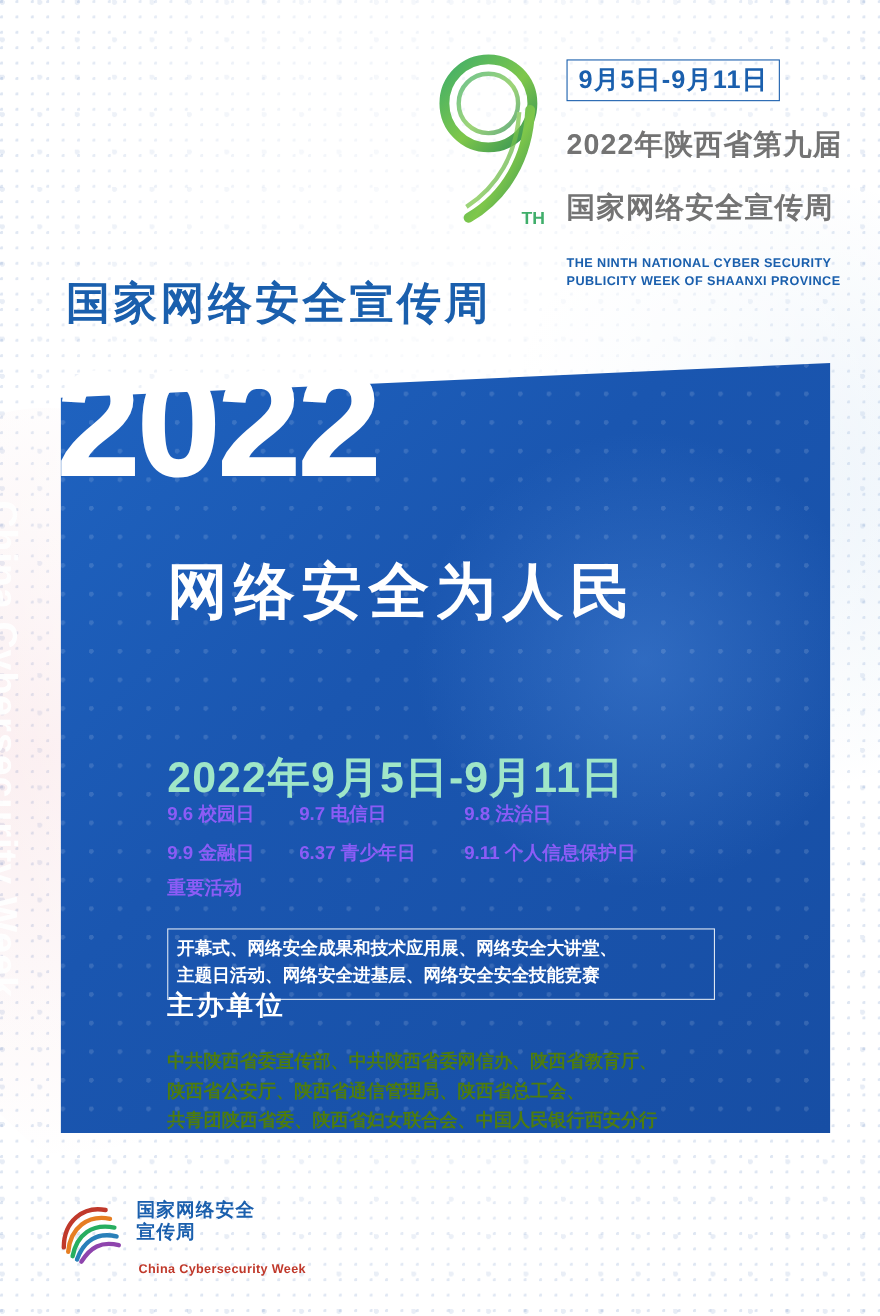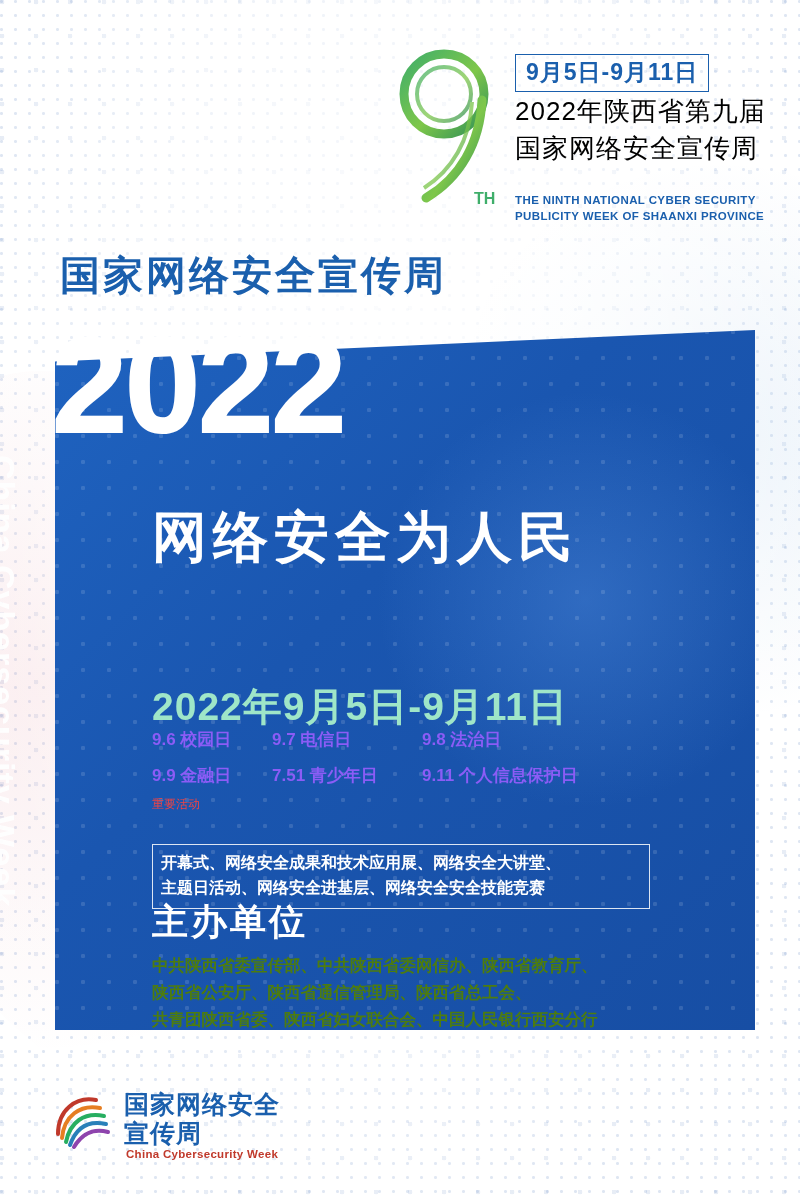--- a/index.html
+++ b/index.html
@@ -82,25 +82,25 @@
   .date-badge {
     display: inline-block;
     border: 1.6px solid #1a5fad;
     color: #1a5fad;
     font-size: 23px;
     letter-spacing: 1px;
     padding: 2px 10px 3px 10px;
     font-weight: 700;
   }
   .header-line {
-    color: #000000;
+    color: #737373;
     font-size: 26px;
-    font-weight: 400;
+    font-weight: 700;
     letter-spacing: 1px;
-    margin-top: 2px;
+    margin-top: 22px;
     white-space: nowrap;
   }
   .header-en {
     color: #1a5fad;
     font-size: 11.5px;
     font-weight: 700;
     letter-spacing: 0.4px;
     line-height: 1.35;
     margin-top: 27px;
   }
@@ -220,23 +220,23 @@
   .days-row span { display: inline-block; }
   .d1 { width: 120px; }
   .d2 { width: 150px; }
   .d3 { width: 200px; }
 
   
   .act-label {
     position: absolute;
     left: 152px;
     top: 796px;
-    color: #ef4444;
-    font-size: 12px;
-    font-weight: 400;
+    color: #8b5cf6;
+    font-size: 17px;
+    font-weight: 700;
   }
   .act-box {
     position: absolute;
     left: 152px;
     top: 820px;
     width: 480px;
     border: 1.4px solid rgba(255,255,255,0.85);
     padding: 6px 8px 7px 8px;
     color: #ffffff;
     font-size: 16px;
@@ -244,21 +244,21 @@
     line-height: 1.55;
     margin-top: 24px;
   }
 
   
   .org-title {
     position: absolute;
     left: 152px;
     top: 898px;
     color: #ffffff;
-    font-size: 36px;
+    font-size: 24px;
     font-weight: 800;
     letter-spacing: 3px;
   }
   .org-list {
     position: absolute;
     left: 152px;
     top: 952px;
     width: 520px;
     color: #4d7c0f;
     font-size: 16.5px;
@@ -279,21 +279,21 @@
     left: 0;
     top: 2px;
     width: 64px;
     height: 64px;
   }
   .logo-cn {
     position: absolute;
     left: 76px;
     top: 4px;
     color: #1a5fad;
-    font-size: 25px;
+    font-size: 17px;
     font-weight: 800;
     letter-spacing: 1px;
     line-height: 1.15;
   }
   .logo-en {
     position: absolute;
     left: 78px;
     top: 62px;
     color: #c0392b;
     font-size: 11.5px;
@@ -364,21 +364,21 @@
   <div class="date-line">2022年9月5日-9月11日</div>
 
   <div class="days">
     <div class="days-row">
       <span class="d1">9.6 校园日</span>
       <span class="d2">9.7 电信日</span>
       <span class="d3">9.8 法治日</span>
     </div>
     <div class="days-row">
       <span class="d1">9.9 金融日</span>
-      <span class="d2">7.51 青少年日</span>
+      <span class="d2">6.37 青少年日</span>
       <span class="d3">9.11 个人信息保护日</span>
     </div>
   </div>
 
   <div class="act-label">重要活动</div>
   <div class="act-box">
     <div>开幕式、网络安全成果和技术应用展、网络安全大讲堂、</div>
     <div>主题日活动、网络安全进基层、网络安全安全技能竞赛</div>
   </div>
 

